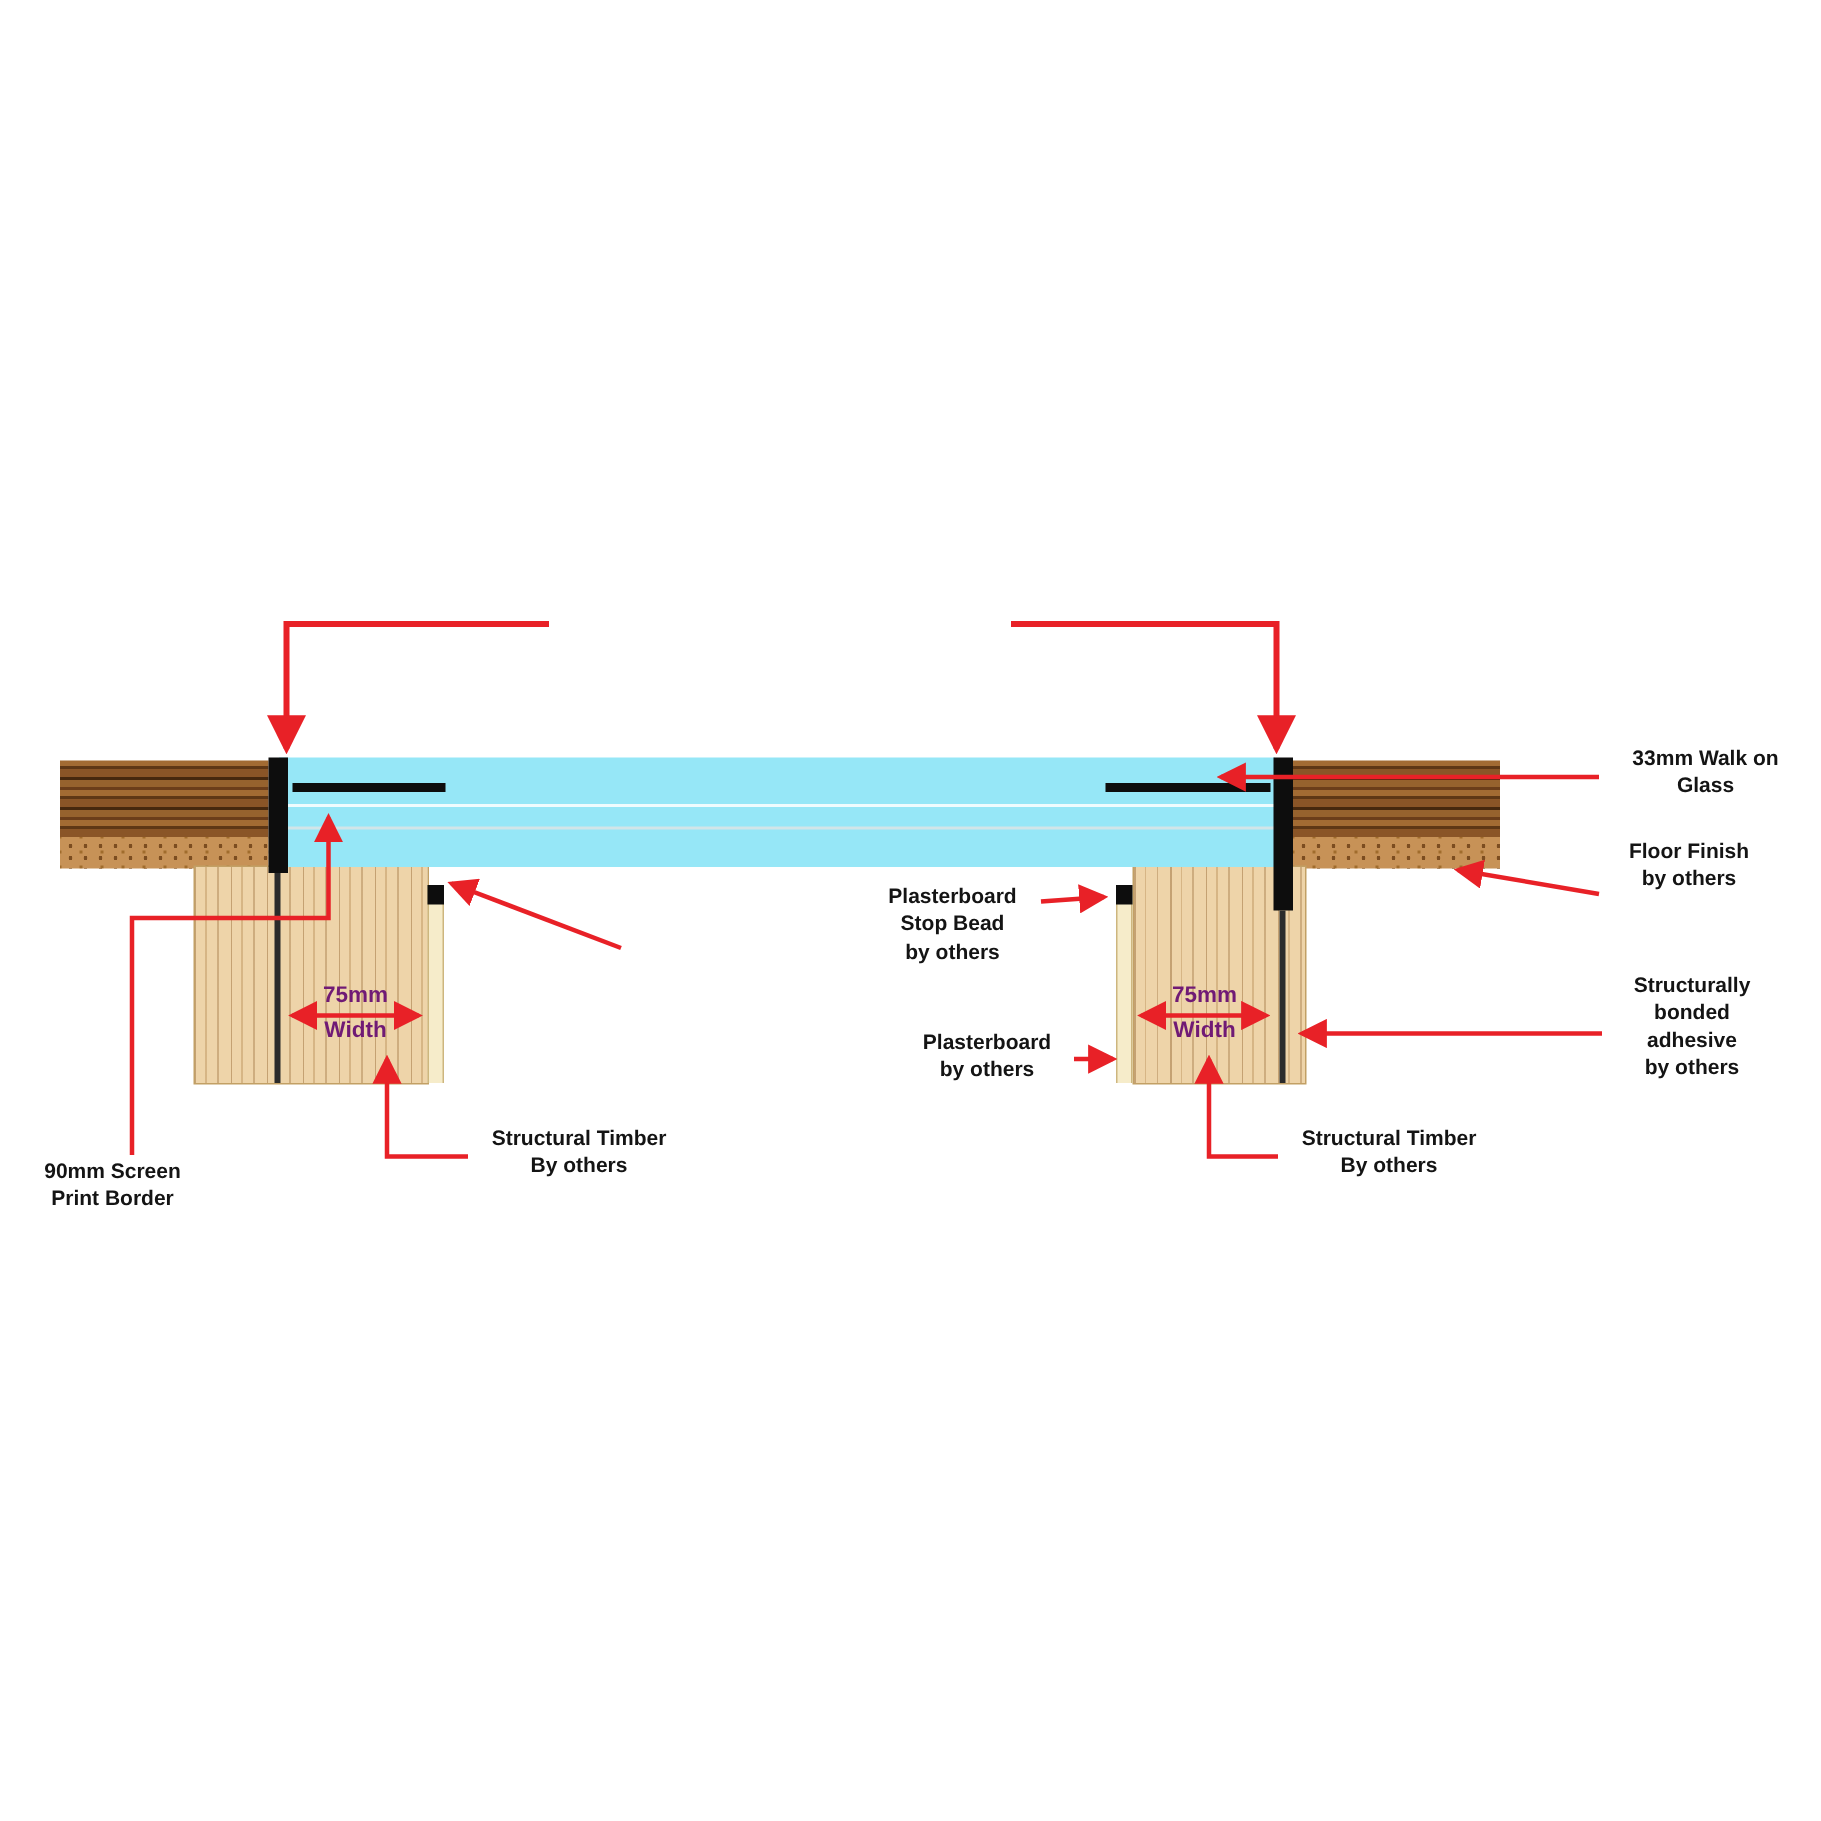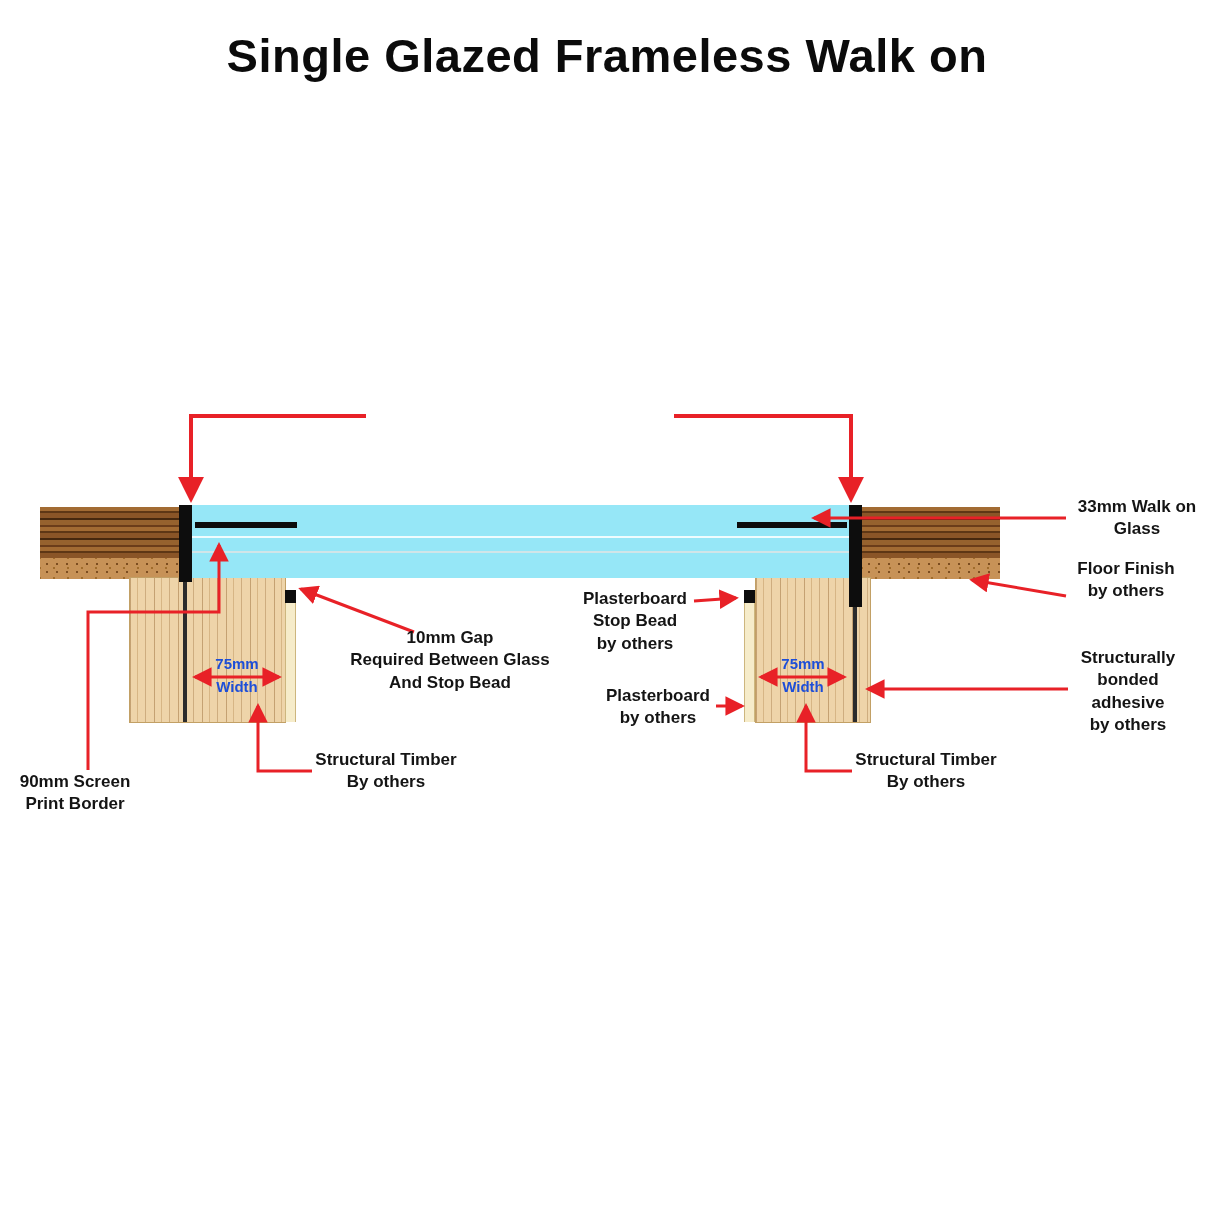--- a/index.html
+++ b/index.html
@@ -10,25 +10,25 @@
   .abs{position:absolute;}
   #page-title{
     top:28px;left:0;width:100%;text-align:center;
     font-size:47px;font-weight:800;color:#0b0b0b;letter-spacing:.5px;
   }
   #quoted-size-label{
     top:396px;left:330px;width:380px;text-align:center;
     font-size:29px;font-weight:800;color:#e82127;
   }
   .note{
-    font-weight:700;color:#141414;font-size:17px;line-height:1.32;
+    font-weight:700;color:#141414;font-size:14px;line-height:1.32;
     text-align:center;white-space:pre-line;
   }
   .width-lbl{
-    color:#1d4ed8;font-weight:700;font-size:15px;line-height:1.5;
+    color:#701a75;font-weight:700;font-size:15px;line-height:1.5;
     text-align:center;white-space:pre-line;
   }
   
   .glass{left:186px;top:505px;width:664px;height:73px;background:#96e7f7;}
   .lam{left:0;width:664px;height:2px;}
   .lam1{top:31px;background:rgba(255,255,255,.85);}
   .lam2{top:46px;background:rgba(215,228,230,.9);}
   .print{height:6px;background:#0d0d0d;top:522px;}
   .print-left{left:195px;width:102px;}
   .print-right{left:737px;width:110px;}
@@ -87,21 +87,20 @@
   #lbl-timber-right{top:749px;left:848px;width:156px;}
   #lbl-width-left{left:193px;top:653px;width:88px;}
   #lbl-width-right{left:759px;top:653px;width:88px;}
   #leader-lines{position:absolute;left:0;top:0;pointer-events:none;}
 </style>
 </head>
 <body>
 
 <div id="stage">
 
-  <div id="page-title" class="abs">Single Glazed Frameless Walk on</div>
 
   <div class="abs wood floor-left"></div>
   <div class="abs cork cork-left"></div>
   <div class="abs wood floor-right"></div>
   <div class="abs cork cork-right"></div>
 
   <div class="abs timber timber-left"></div>
   <div class="abs timber timber-right"></div>
 
   <div class="abs glass">
@@ -151,23 +150,20 @@
 by others</div>
   <div id="lbl-adhesive" class="abs note">Structurally
 bonded
 adhesive
 by others</div>
   <div id="lbl-bead" class="abs note">Plasterboard
 Stop Bead
 by others</div>
   <div id="lbl-pboard" class="abs note">Plasterboard
 by others</div>
-  <div id="lbl-gap" class="abs note">10mm Gap
-Required Between Glass
-And Stop Bead</div>
   <div id="lbl-screen" class="abs note">90mm Screen
 Print Border</div>
   <div id="lbl-timber-left" class="abs note">Structural Timber
 By others</div>
   <div id="lbl-timber-right" class="abs note">Structural Timber
 By others</div>
   <div id="lbl-width-left" class="abs width-lbl">75mm
 Width</div>
   <div id="lbl-width-right" class="abs width-lbl">75mm
 Width</div>

